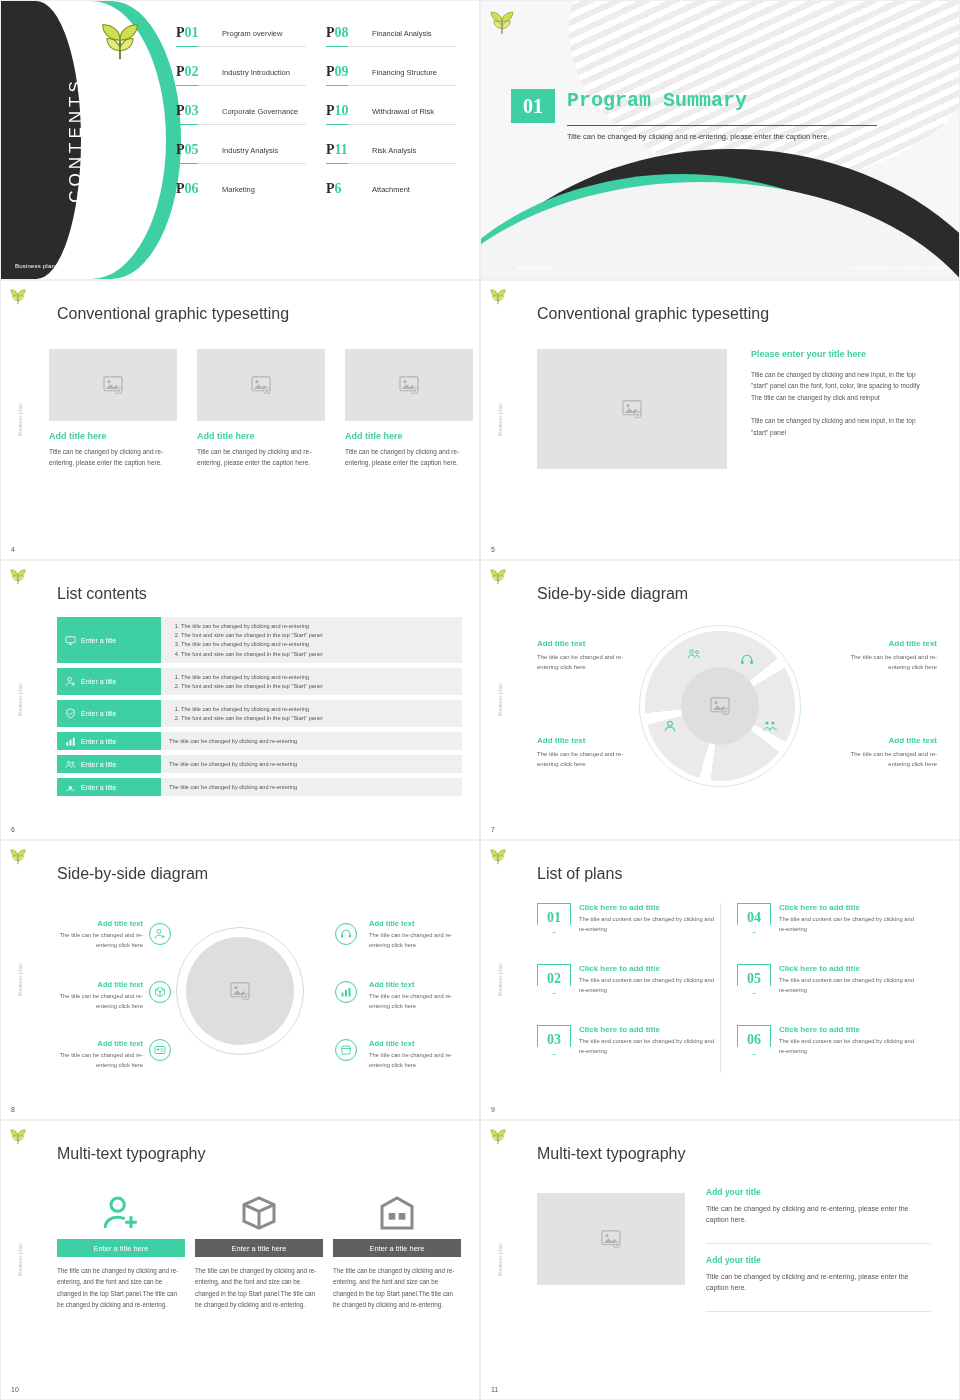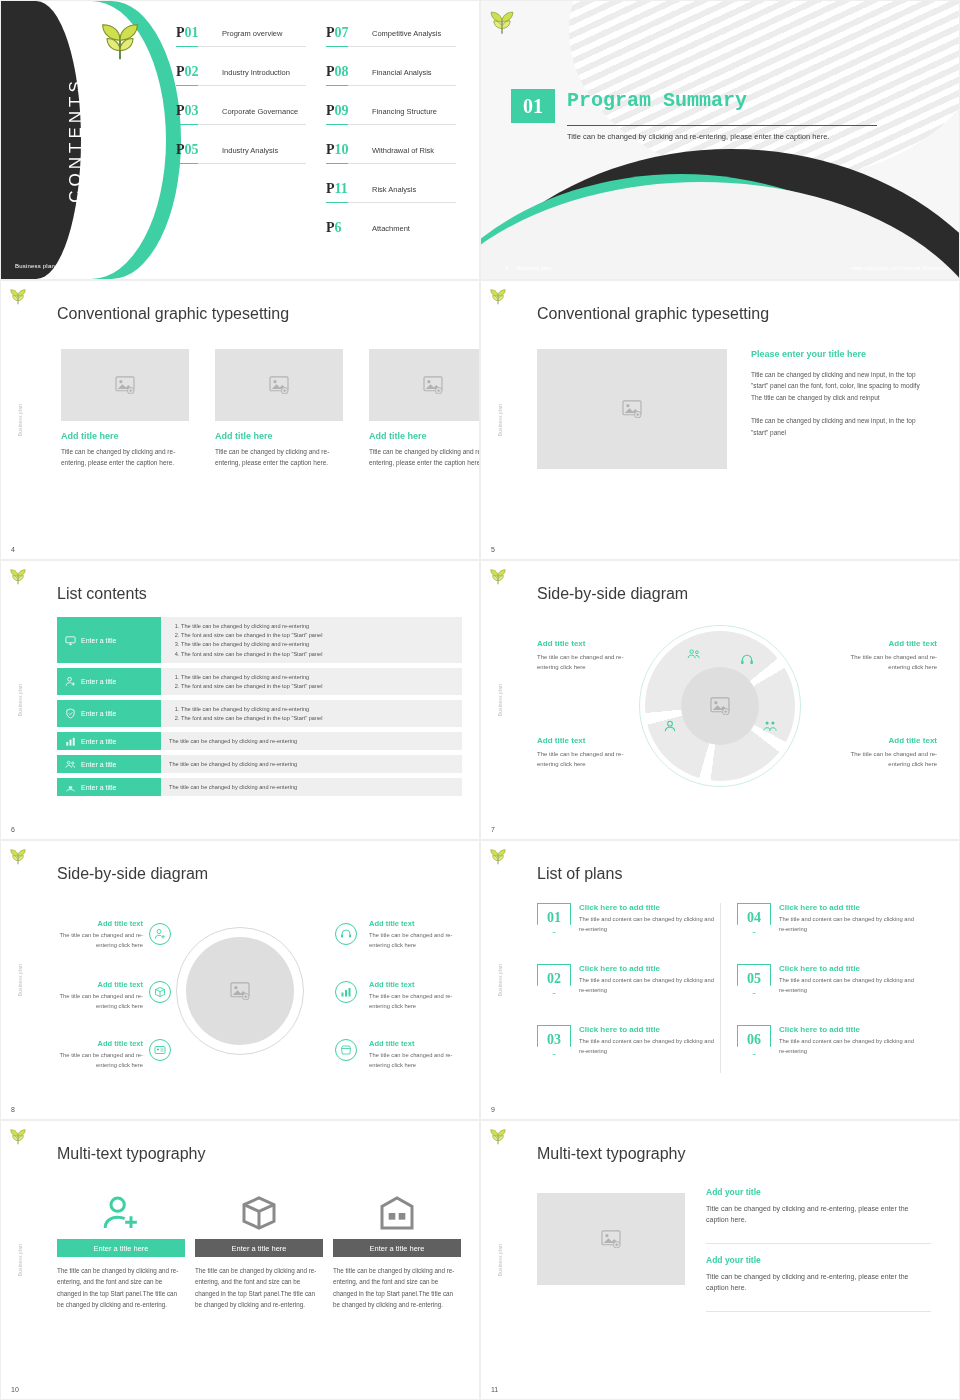--- a/index.html
+++ b/index.html
@@ -171,21 +171,21 @@
   .s2 .subtxt {
     position: absolute; left: 86px; top: 130px; width: 300px;
     font-size: 7.5px; color: #3b3b3b; line-height: 1.5;
   }
   .s2 .leaf-tr { position: absolute; right: 14px; top: 10px; width: 26px; height: 24px; }
   .s2 .footl { position: absolute; left: 36px; bottom: 8px; font-size: 5.5px; color: #fff; }
   .s2 .footnum { position: absolute; left: 24px; bottom: 8px; font-size: 5.5px; color: #fff; }
   .s2 .footr { position: absolute; right: 10px; bottom: 8px; font-size: 5px; color: #ffffff; letter-spacing: .2px; }
 
   
-  .cards3 { position: absolute; left: 60px; top: 68px; display: flex; gap: 26px; }
+  .cards3 { position: absolute; left: 48px; top: 68px; display: flex; gap: 20px; }
   .cards3 .card { width: 128px; }
   .cards3 .ph { height: 72px; }
   .cards3 h4 { margin: 10px 0 5px; font-size: 9px; color: #3ecfa4; font-weight: bold; }
   .cards3 p { margin: 0; font-size: 6.5px; color: #555; line-height: 1.7; }
 
   
   .s5 .ph { position: absolute; left: 56px; top: 68px; width: 190px; height: 120px; }
   .s5 .txtcol { position: absolute; left: 270px; top: 68px; width: 180px; }
   .s5 h4 { margin: 0 0 10px; font-size: 9px; color: #3ecfa4; font-weight: bold; }
   .s5 p { margin: 0 0 12px; font-size: 6.5px; color: #555; line-height: 1.75; }
@@ -390,28 +390,26 @@
           <div class="toctext">Corporate Governance</div>
           <div class="tocline"></div>
             <div class="tocline g"></div>
         </div>
         <div class="tocitem">
           <div class="tocnum">P<em>05</em></div>
           <div class="toctext">Industry Analysis</div>
           <div class="tocline"></div>
             <div class="tocline g"></div>
         </div>
+        <div class="tocitem">
+          <div class="tocnum">P<em>06</em></div>
+          <div class="toctext">Marketing</div>
+        </div>
       </div>
       <div class="toccol right">
-        <div class="tocitem">
-          <div class="tocnum">P<em>07</em></div>
-          <div class="toctext">Competitive Analysis</div>
-          <div class="tocline"></div>
-            <div class="tocline g"></div>
-        </div>
         <div class="tocitem">
           <div class="tocnum">P<em>08</em></div>
           <div class="toctext">Financial Analysis</div>
           <div class="tocline"></div>
             <div class="tocline g"></div>
         </div>
         <div class="tocitem">
           <div class="tocnum">P<em>09</em></div>
           <div class="toctext">Financing Structure</div>
           <div class="tocline"></div>

